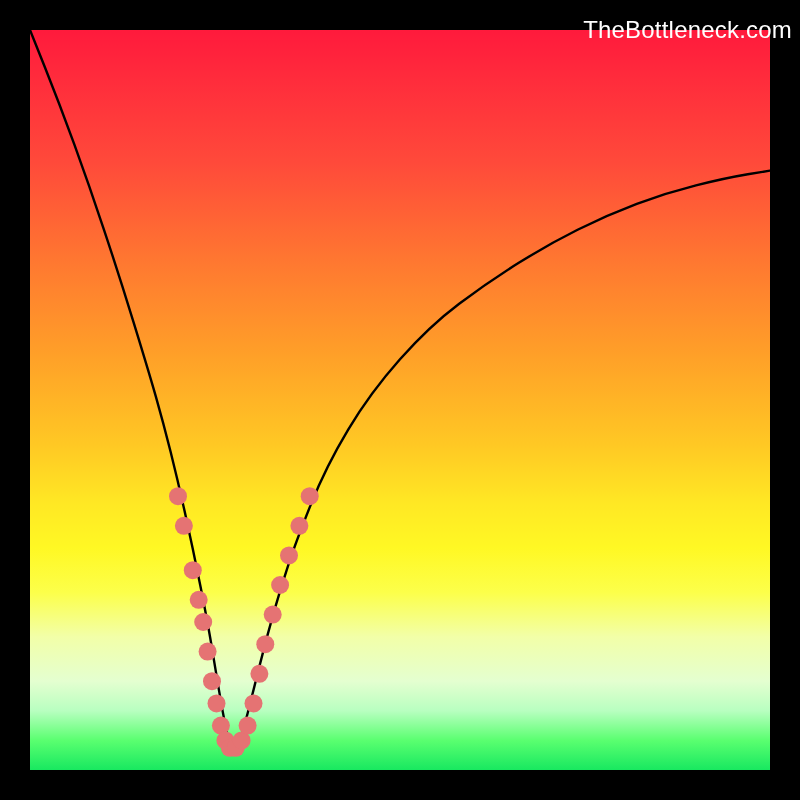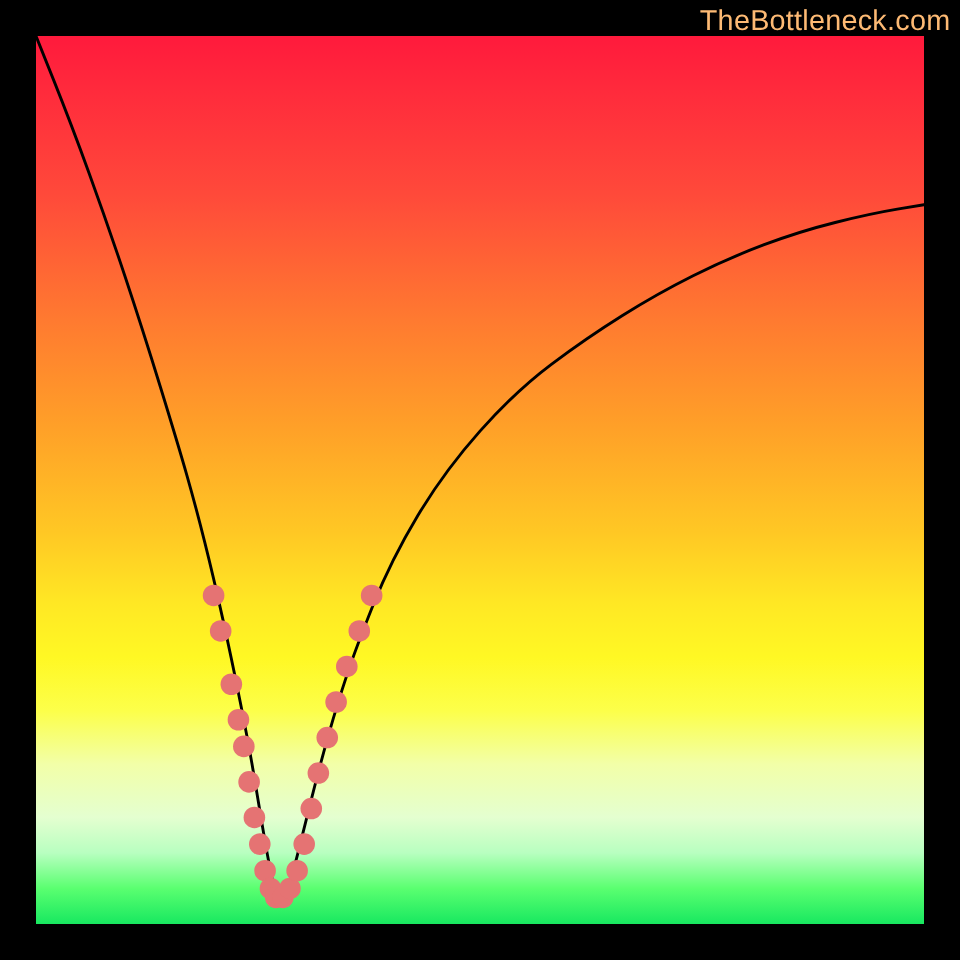--- a/index.html
+++ b/index.html
@@ -36,23 +36,23 @@
       #fcff4a 76%,
       #f2ffa8 82%,
       #e4ffd0 88%,
       #b8ffc0 92%,
       #5aff70 96%,
       #18e860 100%
     );
   }
   .watermark {
     position: absolute;
-    top: 4px;
+    top: 16px;
     right: 8px;
-    color: #fdba74;
+    color: #ffffff;
     font-size: 24px;
     font-weight: 500;
     letter-spacing: 0.2px;
     z-index: 5;
   }
   svg.curve {
     position: absolute;
     left: 0;
     top: 0;
     width: 740px;

